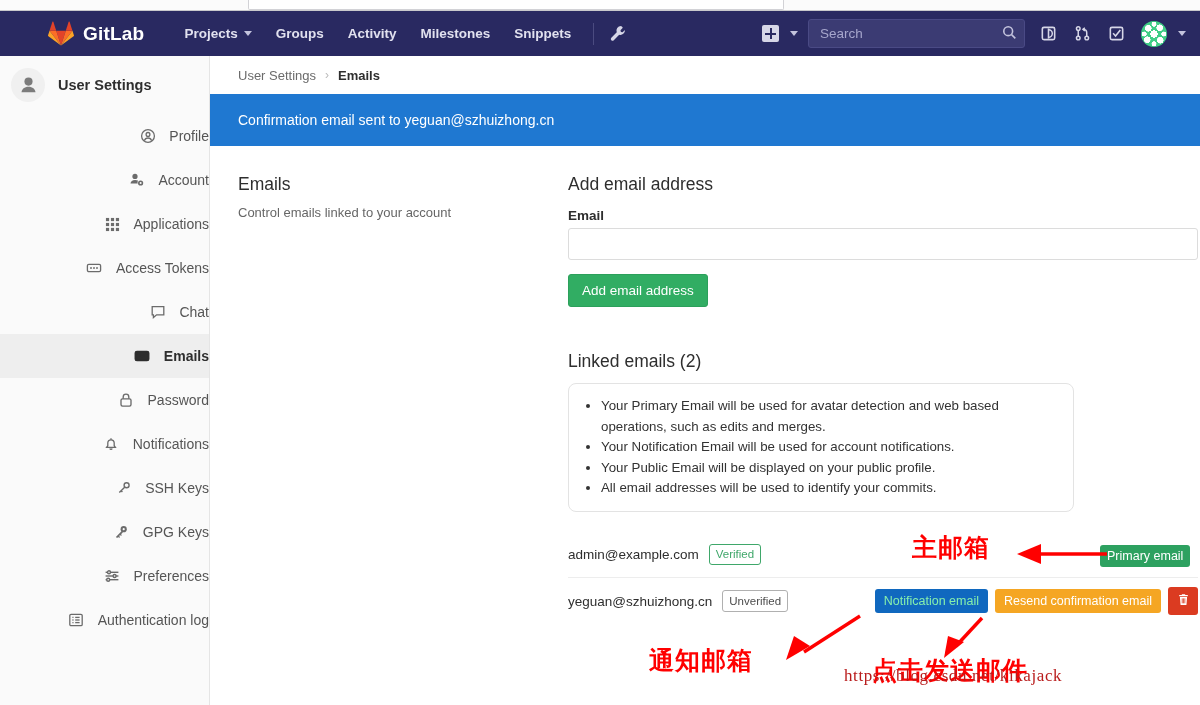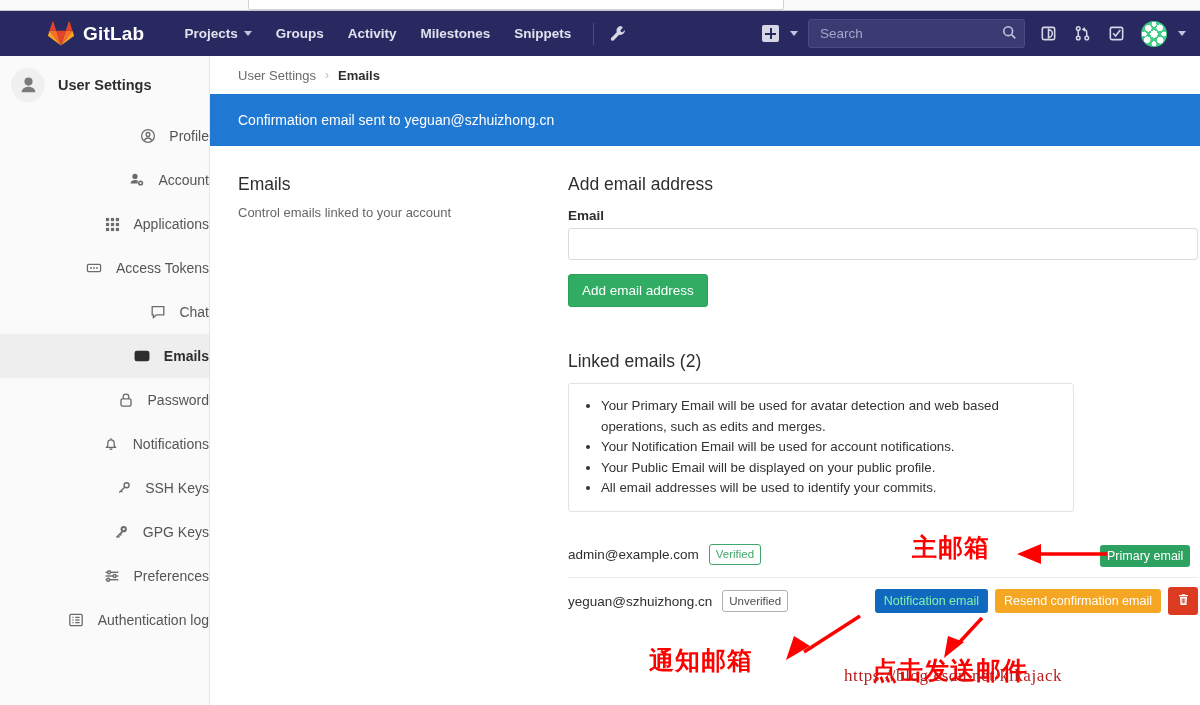--- a/index.html
+++ b/index.html
@@ -154,21 +154,21 @@
     color: #2e2e2e;
   }
   .btn-green {
     margin-top: 14px; background: #31ad63; border: 1px solid #2ca05b; color: #fff;
     font-size: 13.5px; font-family: "Liberation Sans", sans-serif;
     padding: 8px 13px; border-radius: 3px; cursor: pointer;
   }
 
   .linked-title { font-size: 17.5px; color: #2e2e2e; margin: 44px 0 11px 0; }
   .info-box {
-    width: 506px; border: 1px solid #e3e3e3; border-radius: 3px;
+    width: 506px; border: 1px solid #e3e3e3; border-radius: 8px;
     padding: 12px 16px 12px 14px;
   }
   .info-box ul { list-style: disc; padding-left: 18px; }
   .info-box li { font-size: 13.3px; color: #333; line-height: 1.55; }
 
   .email-row {
     width: 630px; display: flex; align-items: center; height: 46px;
     border-bottom: 1px solid #ededed; position: relative;
   }
   .email-row:first-of-type { border-top: 1px solid transparent; }

